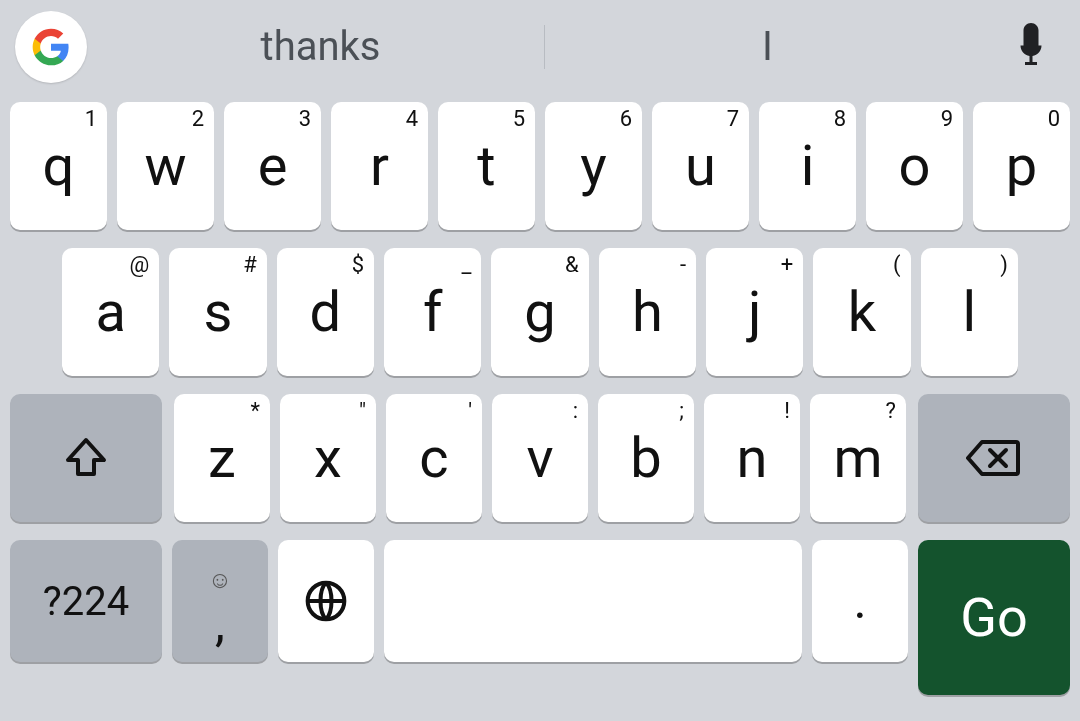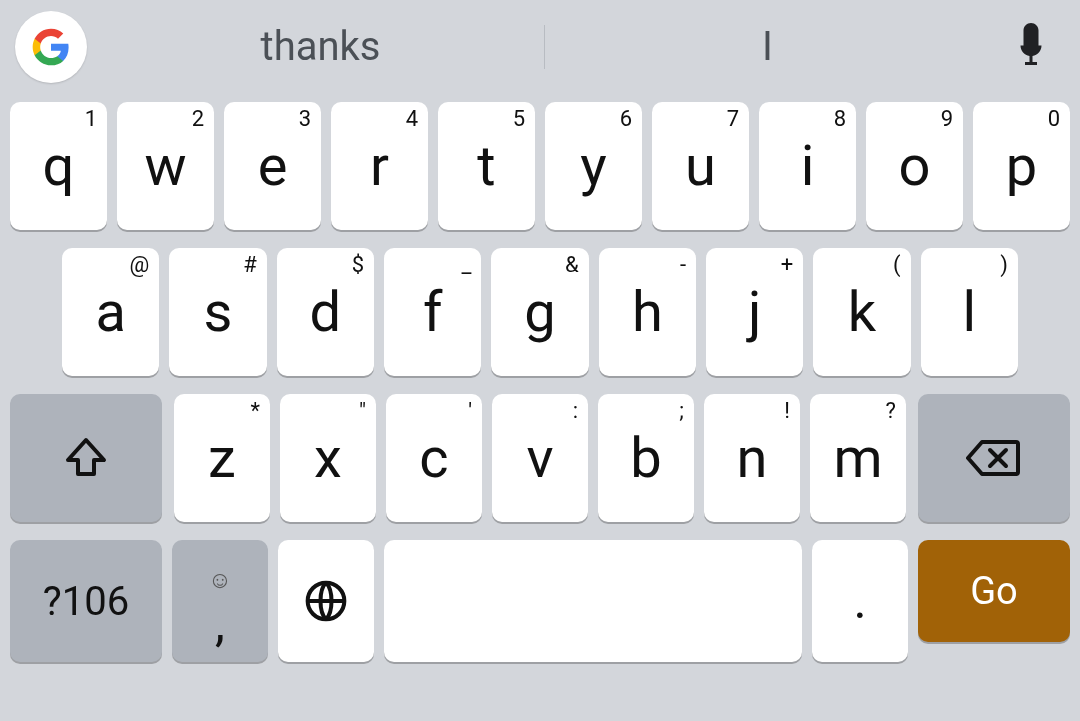--- a/index.html
+++ b/index.html
@@ -135,25 +135,25 @@
   .key-space {
     flex: 1;
     height: 122px;
   }
   .key-period {
     flex: 0 0 96px;
     height: 122px;
     font-size: 50px;
   }
   .key-go {
-    background: #a16207;
+    background: #14532d;
     color: #fff;
     flex: 0 0 152px;
-    font-size: 38px;
-    height: 102px;
+    font-size: 54px;
+    height: 155px;
   }
 </style>
 </head>
 <body>
 
 <div class="suggestion-bar">
   <div class="google-btn">
     <svg width="40" height="40" viewBox="0 0 48 48">
       <path fill="#4285F4" d="M45.12 24.5c0-1.56-.14-3.06-.4-4.5H24v8.51h11.84c-.51 2.75-2.06 5.08-4.39 6.64v5.52h7.11c4.16-3.83 6.56-9.47 6.56-16.17z"></path>
       <path fill="#34A853" d="M24 46c5.94 0 10.92-1.97 14.56-5.33l-7.11-5.52c-1.97 1.32-4.49 2.1-7.45 2.1-5.73 0-10.58-3.87-12.31-9.07H4.34v5.7C7.96 41.07 15.4 46 24 46z"></path>
@@ -294,21 +294,21 @@
       </div>
     <div class="key key-func">
       <svg width="56" height="40" viewBox="0 0 28 20">
         <path fill="none" stroke="#111" stroke-width="2" stroke-linejoin="round" d="M8 2 H25 A1 1 0 0 1 26 3 V17 A1 1 0 0 1 25 18 H8 L1 10 Z"></path>
         <path stroke="#111" stroke-width="2" stroke-linecap="round" d="M12 6 L20 14 M20 6 L12 14"></path>
       </svg>
     </div>
   </div>
 
   <div class="row row-bottom">
-    <div class="key key-symbols">?106</div>
+    <div class="key key-symbols">?224</div>
     <div class="key key-comma">
       <span class="emoji-hint">☺</span>
       <span class="comma-main">,</span>
     </div>
     <div class="key key-globe">
       <svg width="44" height="44" viewBox="0 0 24 24">
         <circle cx="12" cy="12" r="10" fill="none" stroke="#111" stroke-width="2.2"></circle>
         <path fill="none" stroke="#111" stroke-width="2.2" d="M2 12 H22 M12 2 C8 6 8 18 12 22 M12 2 C16 6 16 18 12 22"></path>
       </svg>
     </div>

